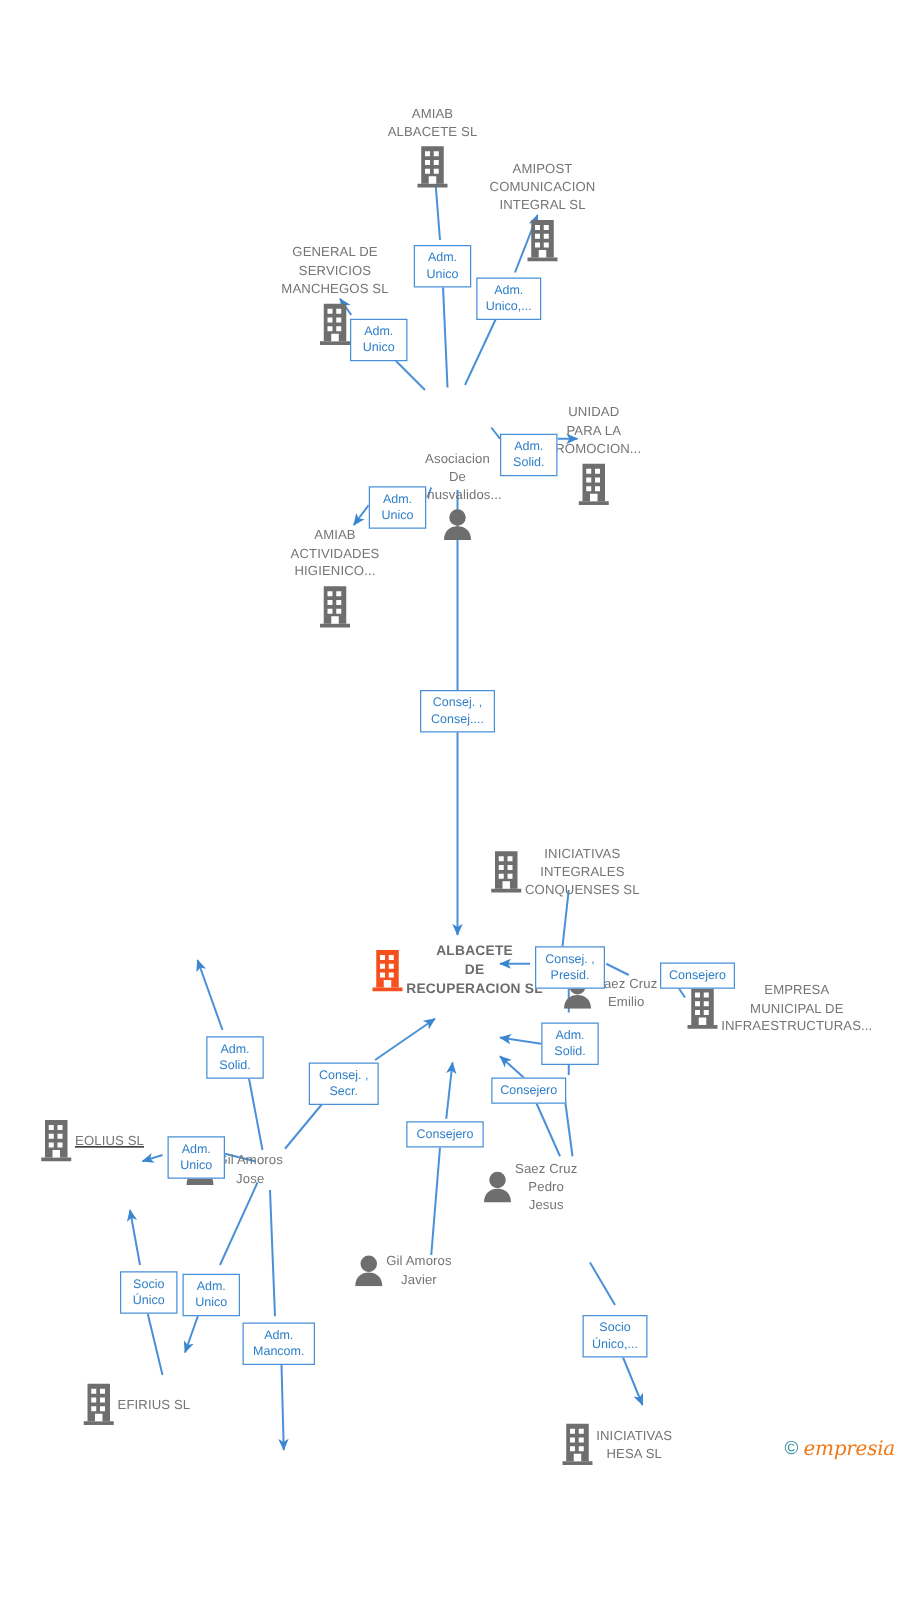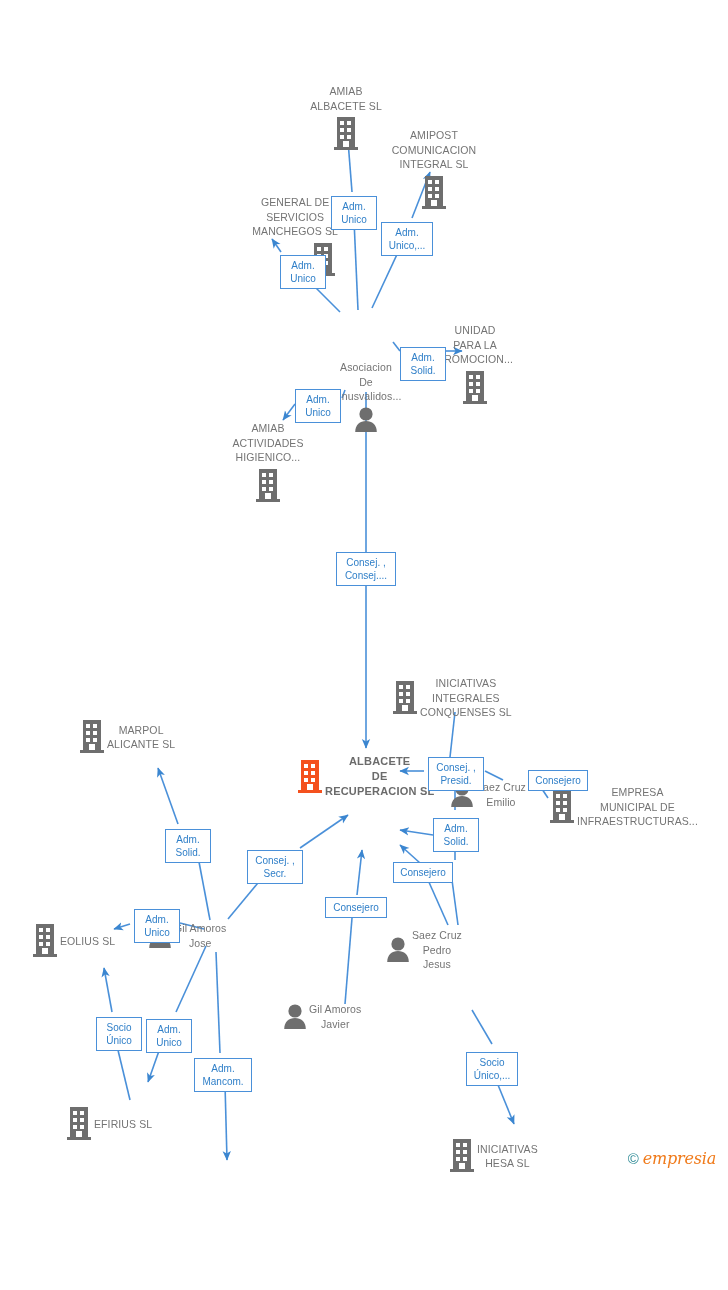--- a/index.html
+++ b/index.html
@@ -208,21 +208,21 @@
             <rect x="16" y="20" width="4" height="4"></rect>
             <rect x="12" y="26" width="6" height="6"></rect>
           </g>
         </svg>
     </span>
     <span class="caption">AMIPOST
 COMUNICACION
 INTEGRAL SL</span>
   </div>
 
-  <div class="node caption-above" style="left:268px; top:195px;align-items:flex-end;">
+  <div class="node caption-above" style="left:268px; top:195px;">
     <span class="glyph">
       <svg width="30" height="36" viewBox="0 0 30 36">
           <g fill="#6e6e6e">
             <rect x="6" y="2" width="18" height="30"></rect>
             <rect x="3" y="32" width="24" height="3"></rect>
           </g>
           <g fill="#fff">
             <rect x="9" y="6" width="4" height="4"></rect>
             <rect x="16" y="6" width="4" height="4"></rect>
             <rect x="9" y="13" width="4" height="4"></rect>
@@ -373,43 +373,22 @@
             <rect x="16" y="20" width="4" height="4"></rect>
             <rect x="12" y="26" width="6" height="6"></rect>
           </g>
         </svg>
     </span>
     <span class="caption">EMPRESA
 MUNICIPAL DE
 INFRAESTRUCTURAS...</span>
   </div>
 
-  <div class="node" style="left:147px; top:718px;">
-    <span class="glyph">
-      <svg width="30" height="36" viewBox="0 0 30 36">
-          <g fill="#6e6e6e">
-            <rect x="6" y="2" width="18" height="30"></rect>
-            <rect x="3" y="32" width="24" height="3"></rect>
-          </g>
-          <g fill="#fff">
-            <rect x="9" y="6" width="4" height="4"></rect>
-            <rect x="16" y="6" width="4" height="4"></rect>
-            <rect x="9" y="13" width="4" height="4"></rect>
-            <rect x="16" y="13" width="4" height="4"></rect>
-            <rect x="9" y="20" width="4" height="4"></rect>
-            <rect x="16" y="20" width="4" height="4"></rect>
-            <rect x="12" y="26" width="6" height="6"></rect>
-          </g>
-        </svg>
-    </span>
-    <span class="caption">MARPOL
-ALICANTE SL</span>
-  </div>
-
-  <div class="node" style="left:100px; top:922px;">
+
+  <div class="node" style="left:100px; top:894px;text-decoration:underline;">
     <span class="glyph">
       <svg width="30" height="36" viewBox="0 0 30 36">
           <g fill="#6e6e6e">
             <rect x="6" y="2" width="18" height="30"></rect>
             <rect x="3" y="32" width="24" height="3"></rect>
           </g>
           <g fill="#fff">
             <rect x="9" y="6" width="4" height="4"></rect>
             <rect x="16" y="6" width="4" height="4"></rect>
             <rect x="9" y="13" width="4" height="4"></rect>

